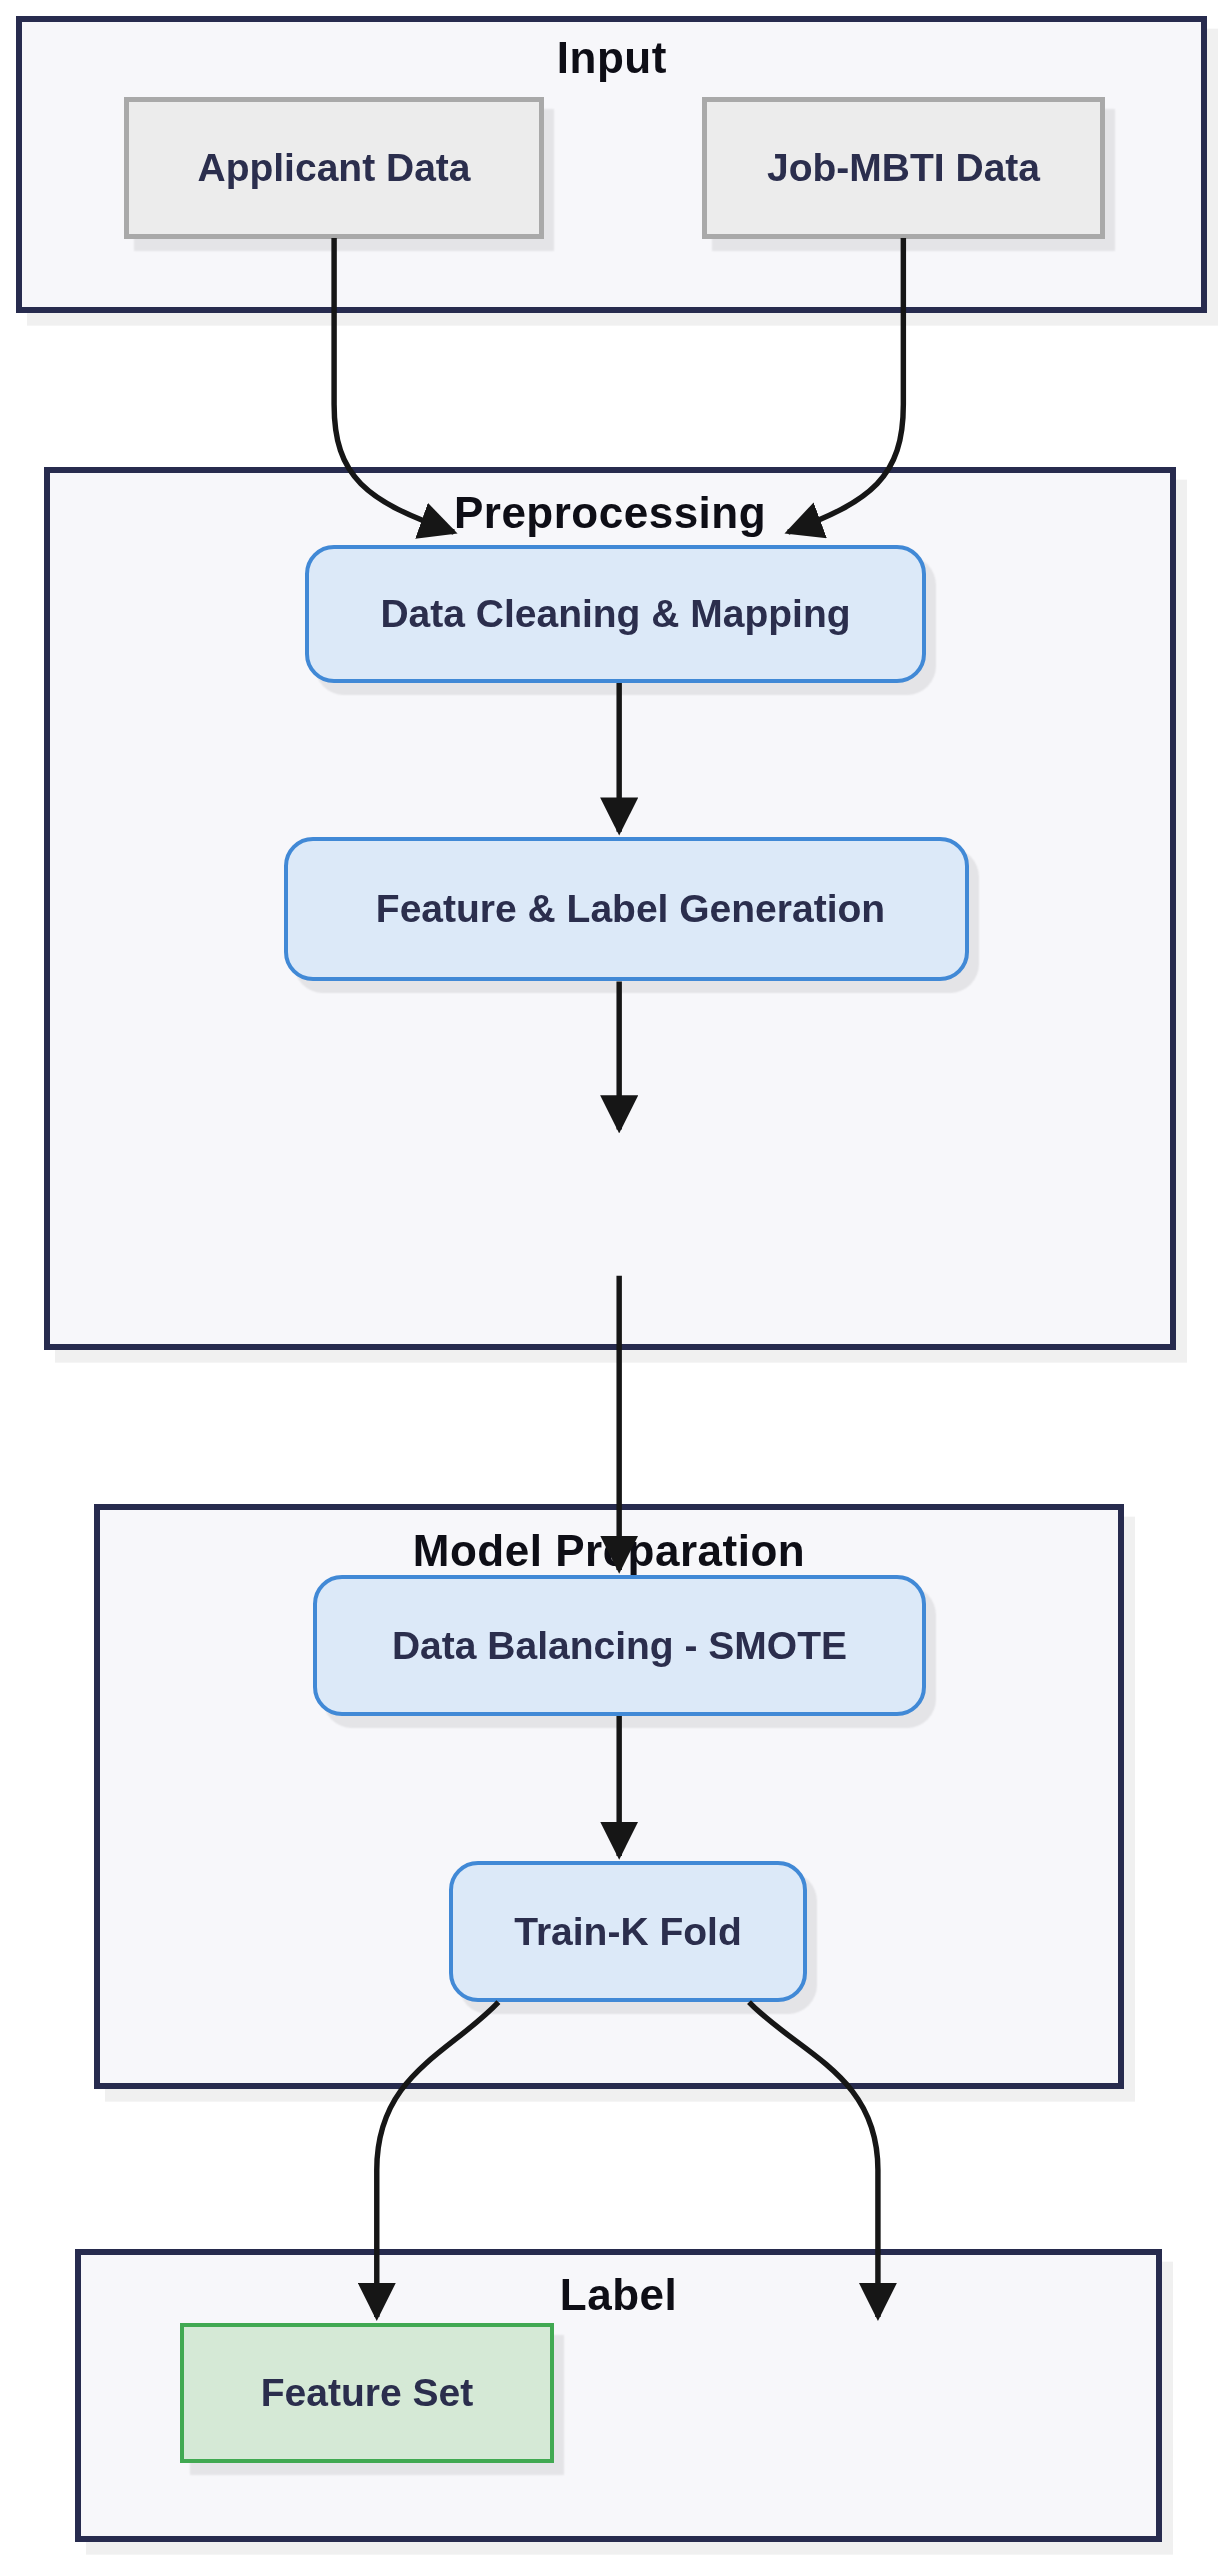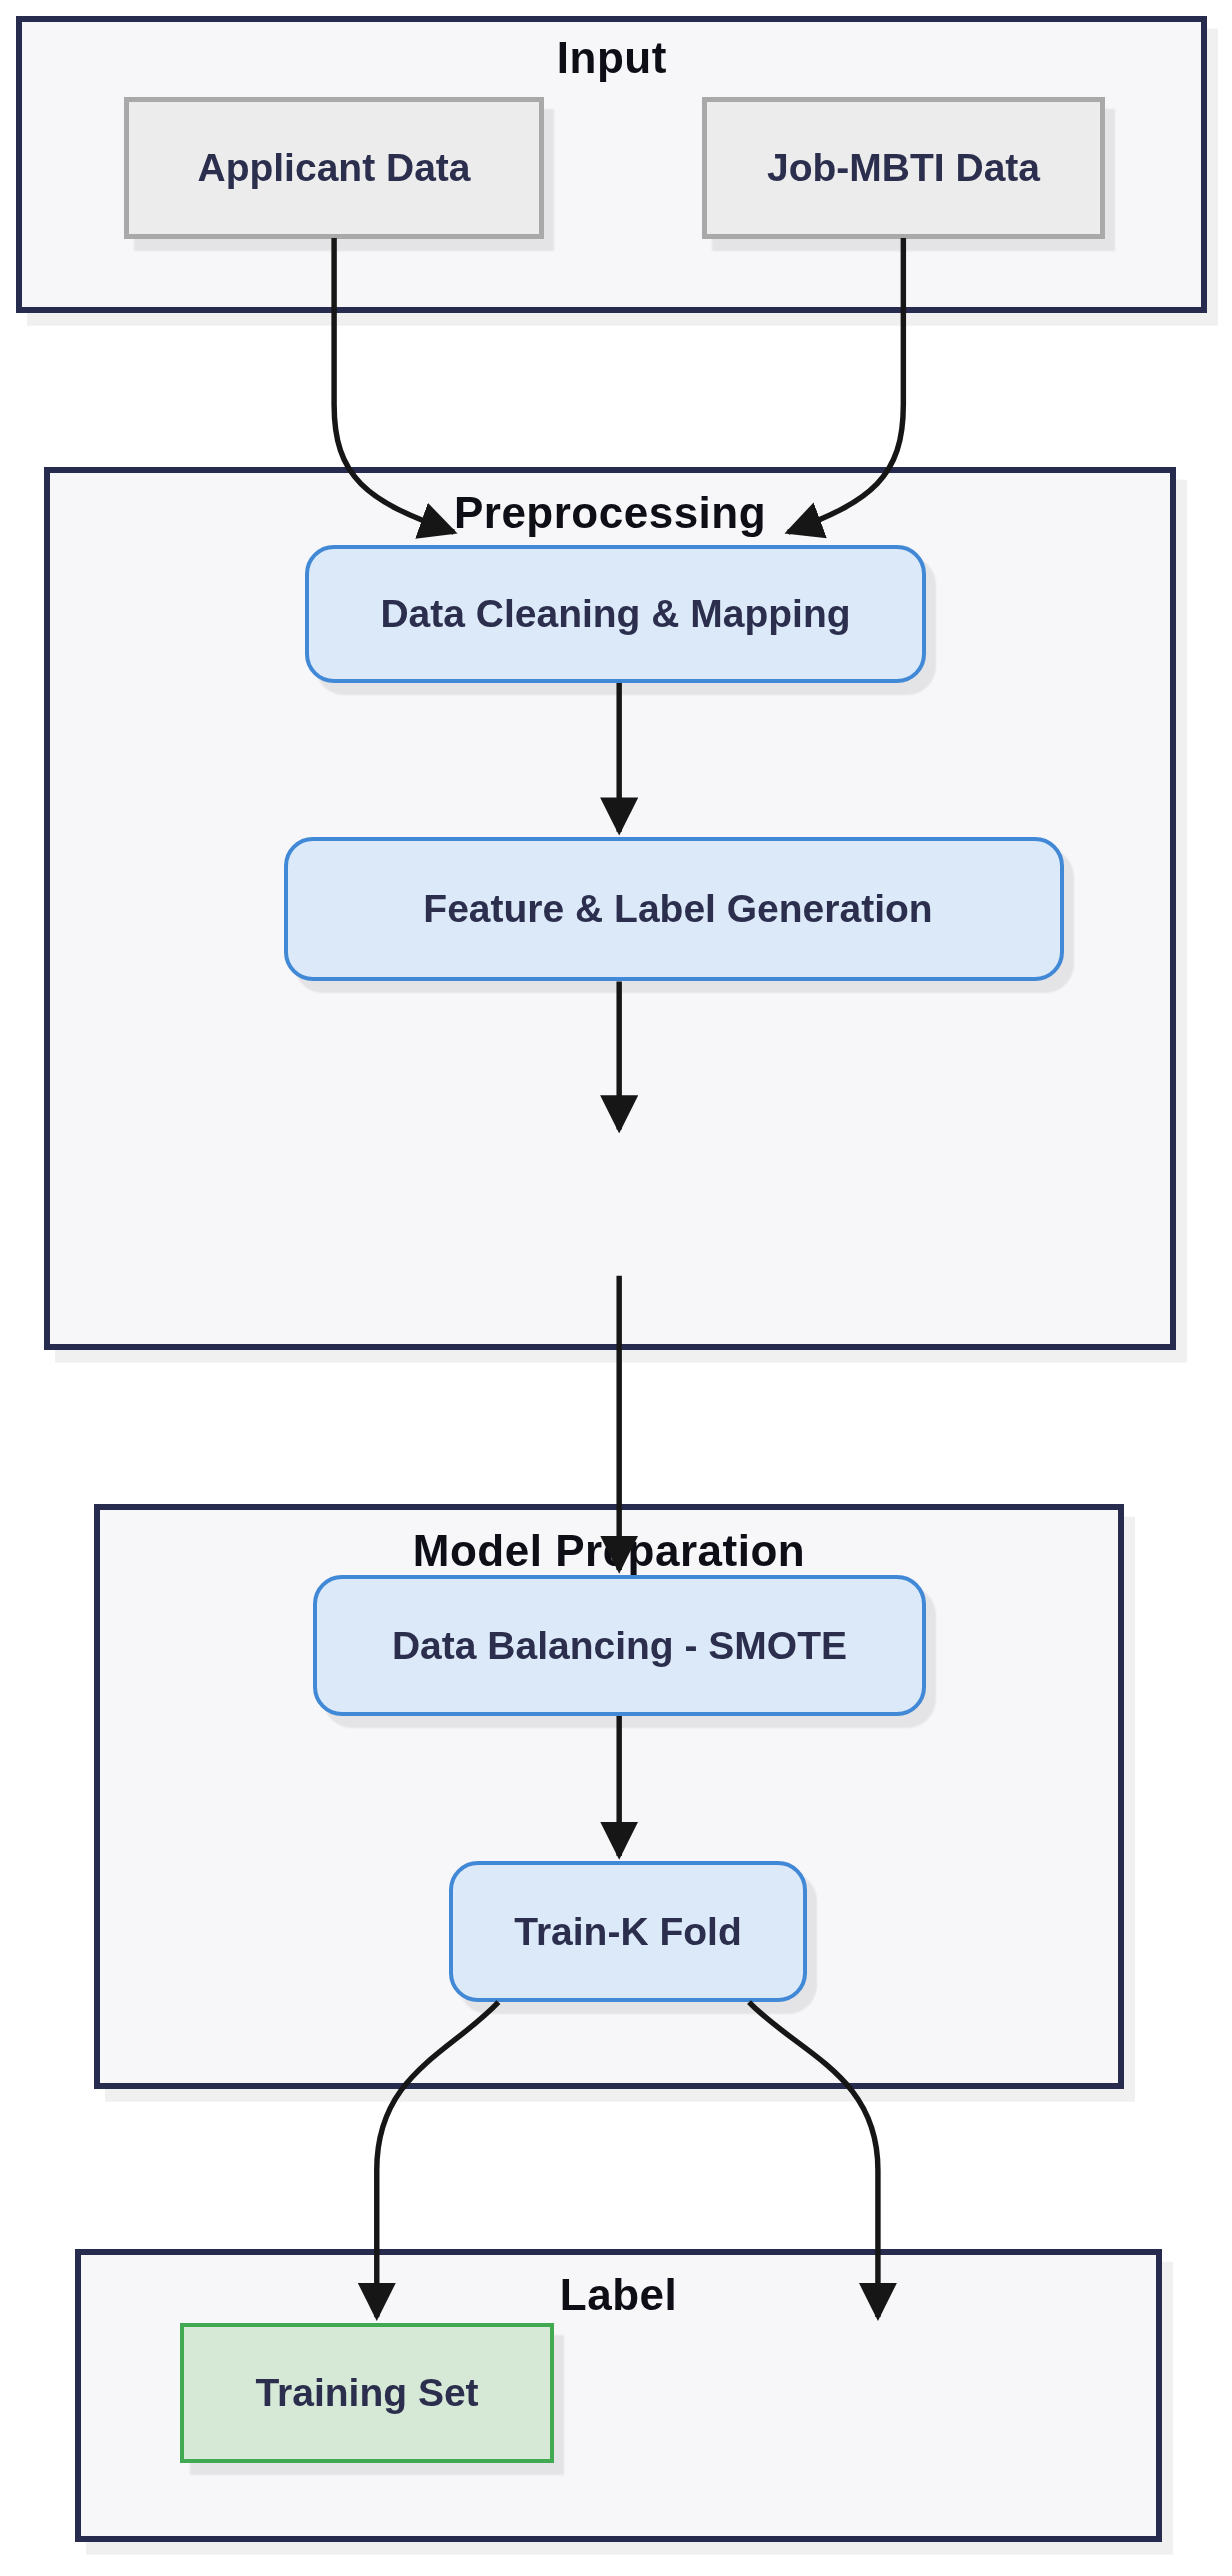--- a/index.html
+++ b/index.html
@@ -103,35 +103,35 @@
   </div>
 
   <div class="node node-input" style="left:702px;top:97px;width:403px;height:142px;">
     <span>Job-MBTI Data</span>
   </div>
 
   <div class="node node-process" style="left:305px;top:545px;width:621px;height:138px;">
     <span>Data Cleaning &amp; Mapping</span>
   </div>
 
-  <div class="node node-process" style="left:284px;top:837px;width:780px;height:144px;padding-left:8px;">
+  <div class="node node-process" style="left:284px;top:837px;width:685px;height:144px;padding-left:8px;">
     <span>Feature &amp; Label Generation</span>
   </div>
 
 
   <div class="node node-process" style="left:313px;top:1575px;width:613px;height:141px;">
     <span>Data Balancing - SMOTE</span>
   </div>
 
   <div class="node node-process" style="left:449px;top:1861px;width:358px;height:141px;">
     <span>Train-K Fold</span>
   </div>
 
   <div class="node node-output" style="left:180px;top:2323px;width:374px;height:140px;">
-    <span>Training Set</span>
+    <span>Feature Set</span>
   </div>
 
 
   <svg id="edges-layer" width="1232" height="2576" viewBox="0 0 1357 2837" xmlns="http://www.w3.org/2000/svg">
     <defs>
       <marker id="arrow" viewBox="0 0 10 10" refX="9" refY="5" markerWidth="7" markerHeight="7" orient="auto">
         <path class="arrowhead-glyph" d="M0,0 L10,5 L0,10 z"></path>
       </marker>
     </defs>
     <path class="edge" marker-end="url(#arrow)" d="M 368 262 V 445 C 368 525 403 552 500 586"></path>

